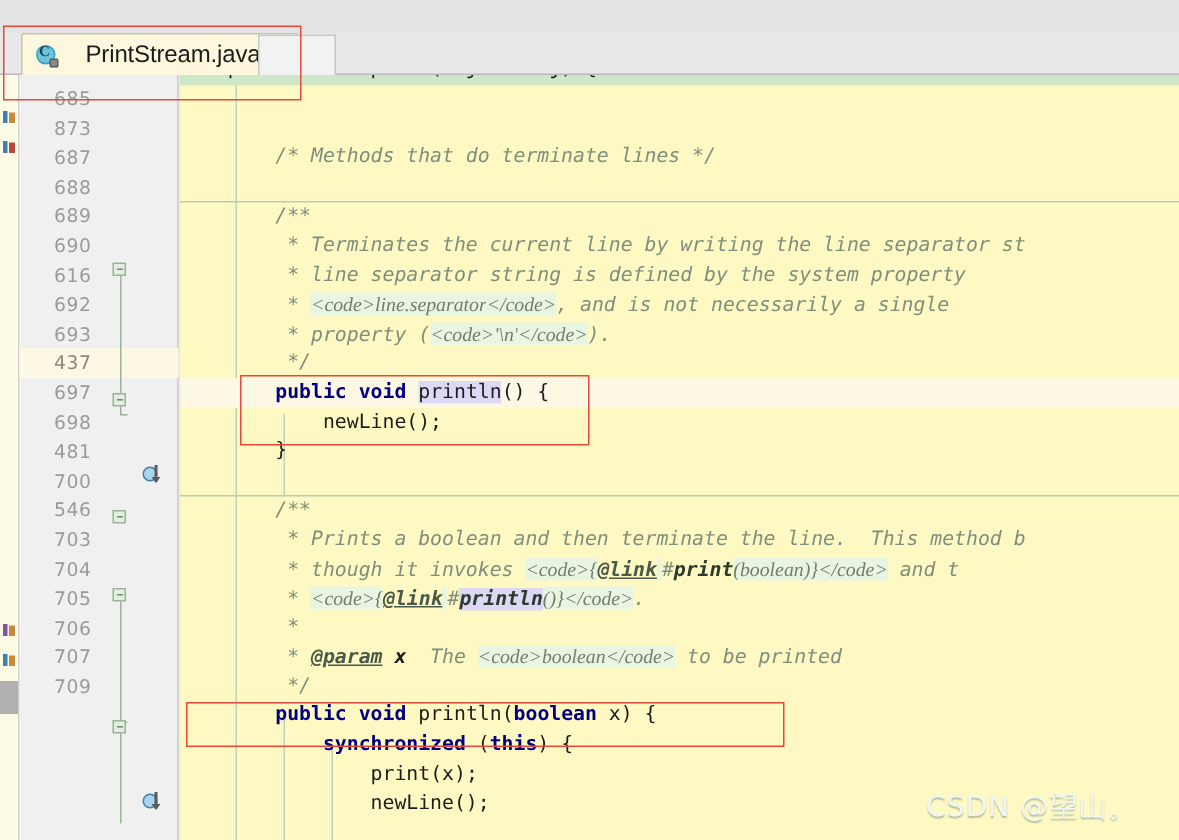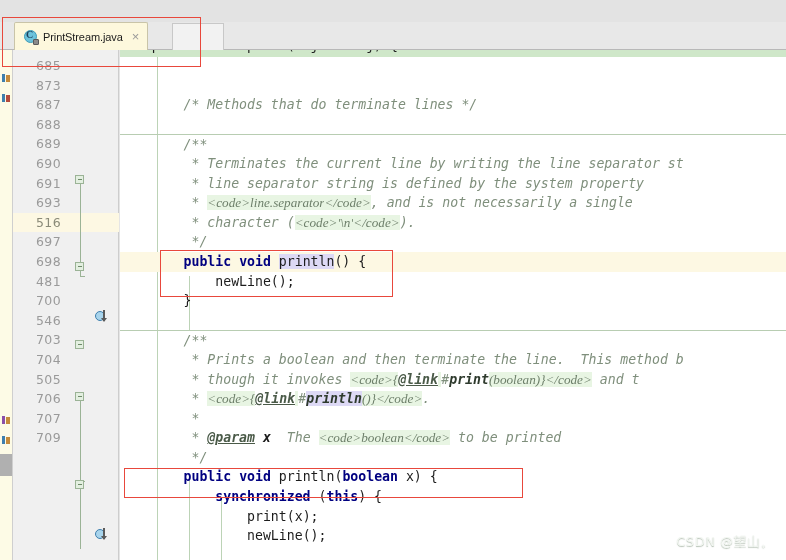--- a/index.html
+++ b/index.html
@@ -37,24 +37,25 @@
     height: 28px;
     display: flex; align-items: center;
     gap: 5px;
     padding: 0 8px 0 9px;
     background: #fdf8dd;
     border: 1px solid #c9c4a8;
     border-bottom: none;
     border-radius: 2px 2px 0 0;
   }
   .tab-label {
-    font-size: 11px;
+    font-size: 16px;
     color: #1b1b1b;
     white-space: nowrap;
     letter-spacing: -0.1px;
+    margin-left: 14px;
   }
   .tab-close {
     font-size: 13px;
     color: #9a9a9a;
     margin-left: 4px;
     line-height: 1;
   }
   .class-icon {
     position: relative;
     width: 14px; height: 14px;
@@ -133,21 +134,21 @@
   .fold-col {
     position: absolute; right: 0; top: 0;
     width: 56px; height: 510px;
     background: #f0f0f0;
   }
 
   
   .editor {
     position: absolute; left: 120px; top: 50px;
     width: 666px; height: 510px;
-    background: #ffffff;
+    background: #fef9c3;
     overflow: hidden;
   }
   .code-lines {
     position: absolute; left: 0; top: 0;
     width: 1400px;
   }
   .ln {
     position: relative;
     height: 19.6px;
     line-height: 19.6px;
@@ -246,23 +247,23 @@
   }
 
   
   .leftscroll {
     position: absolute; left: 0; width: 13px;
     background: #b0b0b0;
   }
 
   
   .watermark {
-    position: absolute; right: 12px; bottom: 9px;
+    position: absolute; right: 28px; bottom: 9px;
     font-family: "DejaVu Sans", sans-serif;
-    font-size: 13px;
+    font-size: 19px;
     color: #f2f6f1;
     text-shadow: 0 1px 1px rgba(120,140,118,0.55);
     letter-spacing: 0.5px;
     white-space: nowrap;
   }
 </style>
 </head>
 <body>
 
 <div id="app">
@@ -304,31 +305,32 @@
 
   <div class="gutter">
     <div class="fold-col"></div>
     <div class="gutter-lines" id="gutter-lines" style="top:6px;">
         <div class="gnum">685</div>
         <div class="gnum">873</div>
         <div class="gnum">687</div>
         <div class="gnum">688</div>
         <div class="gnum">689</div>
         <div class="gnum">690</div>
-        <div class="gnum">691</div>
+        <div class="gnum">616</div>
+        <div class="gnum">692</div>
         <div class="gnum">693</div>
-        <div class="gnum hl">516</div>
+        <div class="gnum hl">437</div>
         <div class="gnum">697</div>
         <div class="gnum">698</div>
         <div class="gnum">481</div>
         <div class="gnum">700</div>
         <div class="gnum">546</div>
         <div class="gnum">703</div>
         <div class="gnum">704</div>
-        <div class="gnum">505</div>
+        <div class="gnum">705</div>
         <div class="gnum">706</div>
         <div class="gnum">707</div>
         <div class="gnum">709</div>
       </div>
 
     <div class="fold-mark minus" style="left:62px; top:125px;"></div>
     <div class="fold-arm" style="left:66.5px; top:134px; height:92px;"></div>
     <div class="fold-foot" style="left:66.5px; top:226px;"></div>
 
     <div class="fold-mark minus" style="left:62px; top:212px;"></div>
@@ -364,21 +366,21 @@
 
     <div class="code-lines" id="code-lines" style="top:6px;">
         <div class="ln">&nbsp;</div>
         <div class="ln">&nbsp;</div>
         <div class="ln"><span class="plain">        </span><span class="doc">/* Methods that do terminate lines */</span></div>
         <div class="ln">&nbsp;</div>
         <div class="ln sep"><span class="plain">        </span><span class="doc">/**</span></div>
         <div class="ln"><span class="plain">         </span><span class="doc">* Terminates the current line by writing the line separator st</span></div>
         <div class="ln"><span class="plain">         </span><span class="doc">* line separator string is defined by the system property</span></div>
         <div class="ln"><span class="plain">         </span><span class="doc">* </span><span class="docb">&lt;code&gt;</span><span class="docb">line.separator</span><span class="docb">&lt;/code&gt;</span><span class="doc">, and is not necessarily a single</span></div>
-        <div class="ln"><span class="plain">         </span><span class="doc">* character (</span><span class="docb">&lt;code&gt;</span><span class="docb">'\n'</span><span class="docb">&lt;/code&gt;</span><span class="doc">).</span></div>
+        <div class="ln"><span class="plain">         </span><span class="doc">* property (</span><span class="docb">&lt;code&gt;</span><span class="docb">'\n'</span><span class="docb">&lt;/code&gt;</span><span class="doc">).</span></div>
         <div class="ln"><span class="plain">         </span><span class="doc">*/</span></div>
         <div class="ln hl"><span class="plain">        </span><span class="kw">public</span><span class="plain"> </span><span class="kw">void</span><span class="plain"> </span><span class="mname sel">println</span><span class="plain">() {</span></div>
         <div class="ln"><span class="plain">            </span><span class="mname">newLine</span><span class="plain">();</span></div>
         <div class="ln"><span class="plain">        }</span></div>
         <div class="ln">&nbsp;</div>
         <div class="ln sep"><span class="plain">        </span><span class="doc">/**</span></div>
         <div class="ln"><span class="plain">         </span><span class="doc">* Prints a boolean and then terminate the line.  This method b</span></div>
         <div class="ln"><span class="plain">         </span><span class="doc">* though it invokes </span><span class="docb">&lt;code&gt;</span><span class="docb">{</span><span class="doctag">@link</span><span class="docb"> </span><span class="doc">#</span><span class="docbold">print</span><span class="docb">(boolean)</span><span class="docb">}</span><span class="docb">&lt;/code&gt;</span><span class="doc"> and t</span></div>
         <div class="ln"><span class="plain">         </span><span class="doc">* </span><span class="docb">&lt;code&gt;</span><span class="docb">{</span><span class="doctag">@link</span><span class="docb"> </span><span class="doc">#</span><span class="docbold sel">println</span><span class="docb">()</span><span class="docb">}</span><span class="docb">&lt;/code&gt;</span><span class="doc">.</span></div>
         <div class="ln"><span class="plain">         </span><span class="doc">*</span></div>

